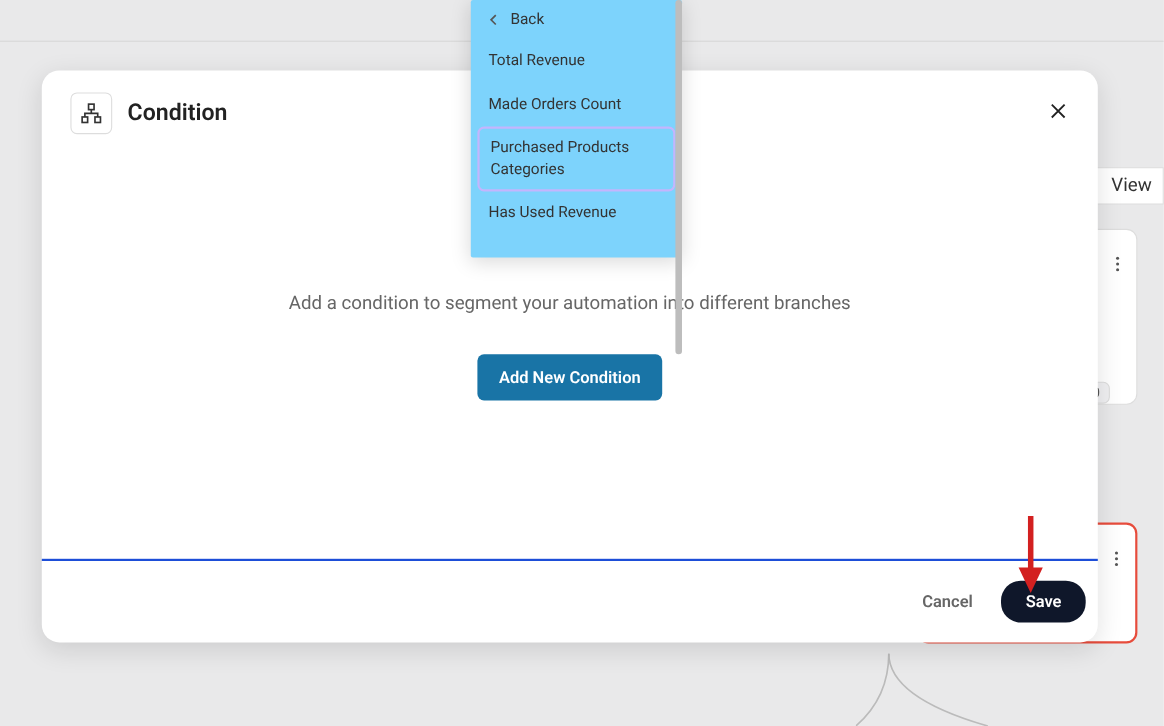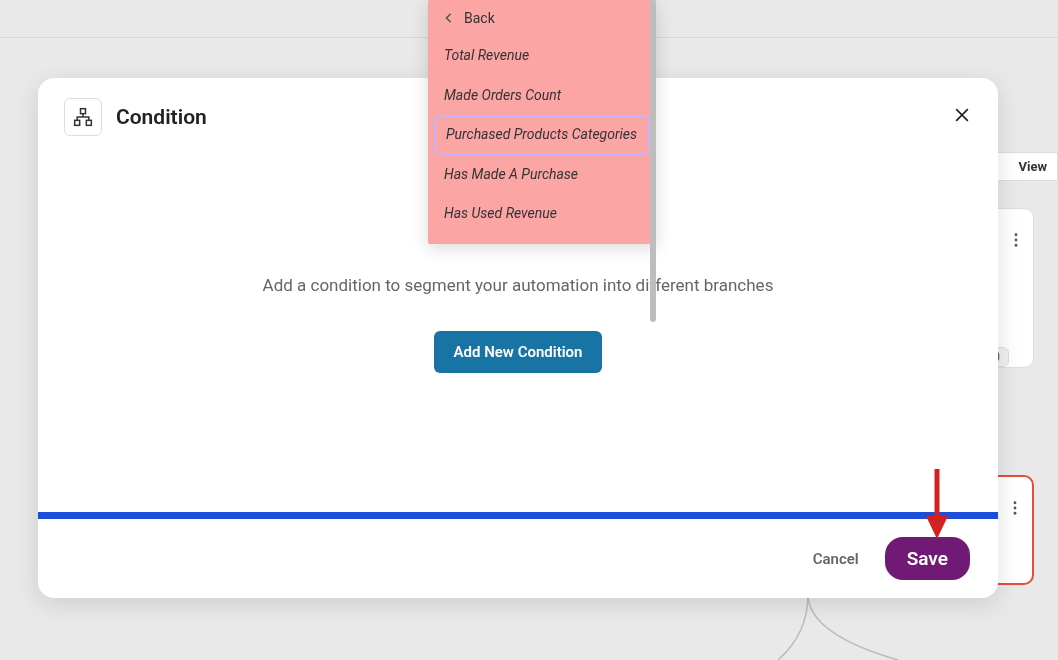--- a/index.html
+++ b/index.html
@@ -2,55 +2,55 @@
 <html><head>
   <meta charset="utf-8">
   <style>
     * { margin: 0; padding: 0; box-sizing: border-box; font-family: -apple-system, BlinkMacSystemFont, "Segoe UI", Roboto, sans-serif; }
     body { background: #e9e9ea; width: 1058px; height: 660px; overflow: hidden; position: relative; }
     
     .top-bar { background: #e9e9ea; height: 38px; width: 100%; border-bottom: 1px solid #d8d8d8; }
     
     .page-bg { position: absolute; inset: 0; }
     
-    .view-btn { position: absolute; right: 0; top: 152px; background: #fff; border: 1px solid #ddd; border-radius: 6px 0 0 6px; padding: 6px 10px; display: flex; align-items: center; gap: 20px; font-size: 13px; color: #333; font-weight: bold; }
+    .view-btn { position: absolute; right: 0; top: 152px; background: #fff; border: 1px solid #ddd; border-radius: 6px 0 0 6px; padding: 6px 10px; display: flex; align-items: center; gap: 20px; font-size: 17px; color: #333; }
     
     .bg-card-1 { position: absolute; right: 24px; top: 208px; width: 160px; height: 160px; background: #fff; border: 1px solid #ddd; border-radius: 10px; }
     .bg-card-1 .kebab { position: absolute; right: 6px; top: 20px; }
     .bg-tag-0 { position: absolute; right: 24px; bottom: 0; background: #f0f0f2; border: 1px solid #ddd; border-radius: 6px; padding: 2px 8px; font-size: 12px; color: #555; }
     
     .bg-card-2 { position: absolute; right: 24px; top: 475px; width: 200px; height: 110px; background: #fff; border: 2px solid #e74c3c; border-radius: 10px; }
     .bg-card-2 .kebab { position: absolute; right: 6px; top: 20px; }
     
     .kebab { width: 22px; height: 22px; display: flex; align-items: center; justify-content: center; cursor: pointer; }
     .kebab svg { width: 4px; height: 14px; }
     
     .branch-line { position: absolute; right: 140px; top: 594px; }
     
     
-    .modal { position: absolute; left: 38px; top: 78px; right: 60px; background: #fff; border-radius: 16px; box-shadow: 0 6px 24px rgba(0,0,0,.12); display: flex; flex-direction: column; height: 520px; }
+    .modal { position: absolute; left: 38px; top: 64px; right: 60px; background: #fff; border-radius: 16px; box-shadow: 0 6px 24px rgba(0,0,0,.12); display: flex; flex-direction: column; height: 520px; }
     .modal-header { display: flex; align-items: center; padding: 20px 26px 0 26px; }
     .modal-icon-box { width: 38px; height: 38px; border: 1px solid #ddd; border-radius: 6px; display: flex; align-items: center; justify-content: center; margin-right: 14px; }
     .modal-title { font-size: 21px; font-weight: 600; color: #222; }
     .modal-close { margin-left: auto; cursor: pointer; }
     
     .modal-body { flex: 1; display: flex; flex-direction: column; align-items: center; justify-content: center; gap: 36px; padding: 20px; }
     .helper-text { font-size: 17px; color: #666; text-align: center; }
     
     .primary-btn { background: #1974a6; color: #fff; border: none; padding: 12px 20px; border-radius: 6px; font-size: 15px; font-weight: 600; cursor: pointer; }
     
-    .modal-footer { border-top: 7px solid #1d4ed8; padding: 18px 28px; display: flex; justify-content: flex-end; gap: 26px; align-items: center; }
+    .modal-footer { border-top: 2px solid #1d4ed8; padding: 18px 11px; display: flex; justify-content: flex-end; gap: 26px; align-items: center; }
     .cancel-btn { background: none; border: none; color: #666; font-size: 15px; font-weight: 600; cursor: pointer; }
-    .save-btn { background: #701a75; color: #fff; border: none; padding: 10px 22px; border-radius: 18px; font-size: 19px; font-weight: 600; cursor: pointer; }
+    .save-btn { background: #0f172a; color: #fff; border: none; padding: 10px 22px; border-radius: 18px; font-size: 15px; font-weight: 600; cursor: pointer; }
     
     
-    .dropdown { position: absolute; left: 428px; top: 0; width: 228px; background: #fca5a5; border-radius: 2px; box-shadow: 0 4px 18px rgba(0,0,0,.15); padding-bottom: 10px; }
+    .dropdown { position: absolute; left: 428px; top: 0; width: 192px; background: #7dd3fc; border-radius: 2px; box-shadow: 0 4px 18px rgba(0,0,0,.15); padding-bottom: 20px; }
     .dropdown-scroll { position: absolute; right: 0; top: 0; width: 6px; height: 322px; background: #bdbdbd; border-radius: 3px; }
     .dropdown-back { display: flex; align-items: center; gap: 10px; padding: 10px 16px; cursor: pointer; font-size: 14px; color: #333; }
-    .dropdown-item { padding: 10px 16px; font-size: 14px; color: #333; cursor: pointer; line-height: 1.4; font-style: italic; }
+    .dropdown-item { padding: 10px 16px; font-size: 14px; color: #333; cursor: pointer; line-height: 1.4; }
     .highlight-box { border: 2px solid #c4b5fd; border-radius: 6px; margin: 0 6px; }
     .highlight-box .dropdown-item { padding: 8px 10px; }
     
     .arrow-annot { position: absolute; right: 106px; top: 464px; }
   </style>
 </head>
 <body>
 
 <div class="top-bar"></div>
 
@@ -125,21 +125,20 @@
         <path d="M7 2L2 7l5 5"></path>
       </svg>
     <span>Back</span>
   </div>
   <div id="dropdown-items">
       <div class="dropdown-item">Total Revenue</div>
       <div class="dropdown-item">Made Orders Count</div>
       <div class="highlight-box">
         <div class="dropdown-item">Purchased Products Categories</div>
       </div>
-      <div class="dropdown-item">Has Made A Purchase</div>
       <div class="dropdown-item">Has Used Revenue</div>
     </div>
 </div>
 
 <svg class="arrow-annot" width="30" height="80" viewBox="0 0 30 80">
   <path d="M15 5 L15 60" stroke="#d32020" stroke-width="5"></path>
   <path d="M4 52 L15 75 L26 52 Z" fill="#d32020"></path>
 </svg>
 
 </body></html>

